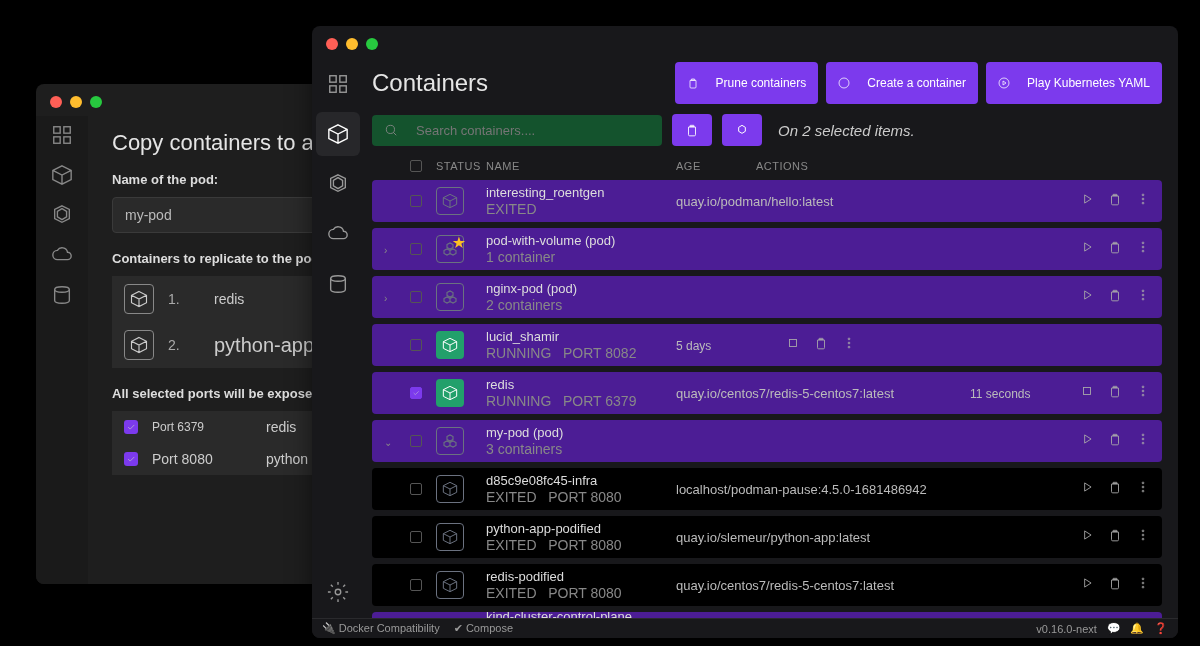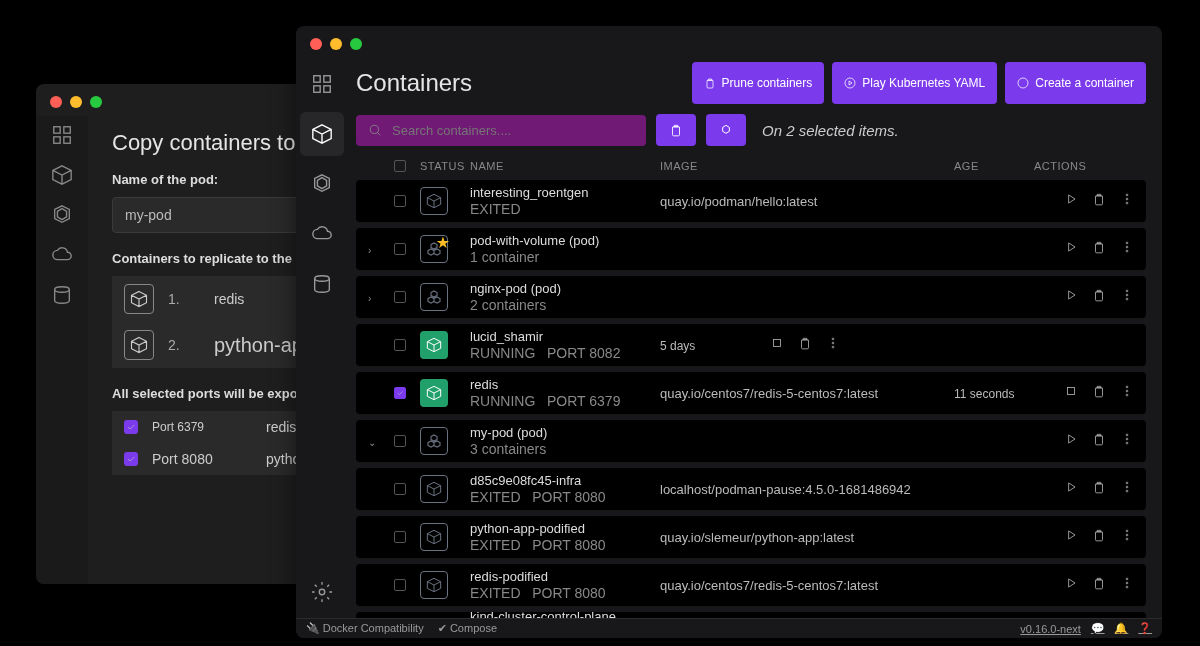--- a/index.html
+++ b/index.html
@@ -20,69 +20,69 @@
 .field-label { font-size: 13px; font-weight: 600; color: #ddd; margin-bottom: 10px; }
 .text-input { background: #2a2a2a; border: 1px solid #3a3a3a; border-radius: 4px; padding: 9px 12px; width: 100%; color: #bbb; font-size: 14px; }
 .list-row { background: #2a2a2a; display: flex; align-items: center; gap: 14px; padding: 8px 12px; }
 .list-row .num { color: #aaa; font-size: 14px; width: 14px; }
 .cube-ic { width: 30px; height: 30px; border: 1.5px solid #888; border-radius: 4px; display:flex; align-items:center; justify-content:center; }
 .port-row { background: #2a2a2a; display: flex; align-items: center; gap: 14px; padding: 8px 12px; }
 .cb { width: 14px; height: 14px; border-radius: 3px; }
 .cb.checked { background: #7c3aed; display:flex; align-items:center; justify-content:center; }
 
 
-.win-main { left: 296px; top: 26px; width: 866px; height: 612px; background: #18181b; }
+.win-main { left: 312px; top: 26px; width: 866px; height: 612px; background: #18181b; }
 .win-main .sidebar { position: absolute; left: 0; top: 32px; width: 52px; bottom: 16px; background: #18181b; display: flex; flex-direction: column; align-items: center; gap: 6px; padding-top: 4px; }
 .sb-item { width: 44px; height: 44px; border-radius: 6px; display:flex; align-items:center; justify-content:center; color: #999; }
 .sb-item.active { background: #27272a; color: #fff; }
 .sb-settings { margin-top: auto; margin-bottom: 8px; }
 .win-main .main { position: absolute; left: 52px; top: 32px; right: 8px; bottom: 16px; display: flex; flex-direction: column; padding: 4px 8px 0 8px; }
 .titlebar { display: flex; align-items: center; margin-bottom: 10px; }
 .titlebar h1 { font-size: 24px; font-weight: 500; color: #e5e5e5; }
 .title-actions { margin-left: auto; display: flex; gap: 8px; }
-.pill-btn { background: #7c3aed; color: #fff; font-size: 12px; padding: 14px 12px; border-radius: 4px; display: flex; align-items: center; gap: 6px; border: none; }
+.pill-btn { background: #7c3aed; color: #fff; font-size: 12px; padding: 14px 12px; border-radius: 4px; display: flex; align-items: center; gap: 17px; border: none; }
 .pill-btn .ic { width: 12px; height: 12px; }
 .toolbar { display: flex; align-items: center; gap: 10px; margin-bottom: 8px; }
-.search-box { background: #701a75; border-radius: 4px; display: flex; align-items: center; padding: 8px 12px; width: 290px; gap: 10px; }
+.search-box { background: #14532d; border-radius: 4px; display: flex; align-items: center; padding: 8px 12px; width: 290px; gap: 18px; }
 .search-box .ic { width: 14px; height: 14px; color: #888; }
 .search-box input { background: transparent; border: none; color: #aaa; font-size: 13px; outline: none; flex: 1; }
 .sq-btn { width: 40px; height: 32px; background: #7c3aed; border-radius: 4px; display:flex; align-items:center; justify-content:center; color:#fff; }
 .sel-text { font-size: 15px; color: #ccc; margin-left: 6px; font-style: italic; }
 
 .thead { display: flex; align-items: center; padding: 6px 12px 8px 12px; font-size: 11px; color: #888; letter-spacing: 0.5px; }
 .col-exp { width: 26px; }
 .col-cb { width: 26px; }
 .col-status { width: 50px; }
 .col-name { width: 190px; }
 .col-image { flex: 1; }
 .col-age { width: 80px; }
 .col-actions { width: 100px; }
 
 .rows { flex: 1; overflow-y: auto; display: flex; flex-direction: column; gap: 6px; }
-.row { background: #000000; border-radius: 4px; display: flex; align-items: center; padding: 6px 12px; min-height: 42px; }
+.row { background: #4c1d95; border-radius: 4px; display: flex; align-items: center; padding: 6px 12px; min-height: 42px; }
 .row.sub { background: #000000; }
 .row-cb { width: 12px; height: 12px; border: 1px solid #555; border-radius: 2px; }
 .row-cb.checked { background: #7c3aed; border-color:#7c3aed; display:flex;align-items:center;justify-content:center; }
 .exp-caret { color: #888; font-size: 10px; cursor:pointer; }
 .status-ic { width: 28px; height: 28px; border-radius: 4px; display:flex; align-items:center; justify-content:center; }
 .status-exited { border: 1.5px solid #6b7280; color:#6b7280; }
 .status-running { background: #22a06b; color:#fff; }
 .status-pod { border: 1.5px solid #6b7280; color:#6b7280; position:relative; }
 .status-pod svg { width:18px; height:18px; }
 .star { position:absolute; top:-3px; right:-3px; color:#fbbf24; }
 .name-block { display:flex; flex-direction:column; gap:1px; }
 .name-main { font-size: 13px; color: #ddd; }
 .name-sub { font-size: 14px; color: #888; display:flex; gap:8px; }
 .img-text { font-size: 13px; color: #bbb; }
 .age-text { font-size: 12px; color: #bbb; }
 .actions { display:flex; gap:14px; justify-content:flex-end; align-items:center; color:#aaa; }
 .act-ic { width:14px; height:14px; cursor:pointer; }
 
 .statusbar { position: absolute; left: 0; right: 0; bottom: 0; height: 20px; background: #18181b; border-top: 1px solid #2a2a2d; display: flex; align-items: center; padding: 0 10px; font-size: 11px; color: #999; gap: 14px; }
-.statusbar .right { margin-left: auto; display:flex; gap:10px; align-items:center;text-decoration:underline; }
+.statusbar .right { margin-left: auto; display:flex; gap:10px; align-items:center; }
 
 svg { fill: none; stroke: currentColor; stroke-width: 1.5; }
 </style>
 </head>
 <body>
 
 <div class="window win-copy">
   <div class="traffic-lights">
     <div class="tl tl-r"></div>
     <div class="tl tl-y"></div>
@@ -207,30 +207,30 @@
       <div class="title-actions">
         <button class="pill-btn">
             <svg class="ic" viewBox="0 0 24 24" fill="currentColor" stroke="none">
               <path d="M6 7h12v13a2 2 0 01-2 2H8a2 2 0 01-2-2zM9 4h6l1 2H8z"></path>
             </svg>
             <span>Prune containers</span>
           </button>
         <button class="pill-btn">
             <svg class="ic" viewBox="0 0 24 24" fill="currentColor" stroke="none">
               <circle cx="12" cy="12" r="10"></circle>
-              <path d="M10 8l6 4-6 4z" fill="#7c3aed"></path>
+              <path d="M12 8v8M8 12h8" stroke="#7c3aed" stroke-width="2"></path>
             </svg>
-            <span>Play Kubernetes YAML</span>
+            <span>Create a container</span>
           </button>
         <button class="pill-btn">
             <svg class="ic" viewBox="0 0 24 24" fill="currentColor" stroke="none">
               <circle cx="12" cy="12" r="10"></circle>
-              <path d="M12 8v8M8 12h8" stroke="#7c3aed" stroke-width="2"></path>
+              <path d="M10 8l6 4-6 4z" fill="#7c3aed"></path>
             </svg>
-            <span>Create a container</span>
+            <span>Play Kubernetes YAML</span>
           </button>
       </div>
     </div>
     <div class="toolbar">
       <div class="search-box">
         <svg class="ic" viewBox="0 0 24 24">
             <circle cx="11" cy="11" r="7"></circle>
             <path d="M21 21l-5-5"></path>
           </svg>
         <input placeholder="Search containers...." style="">
@@ -247,21 +247,20 @@
         </div>
       <span class="sel-text">On 2 selected items.</span>
     </div>
     <div class="thead">
       <div class="col-exp"></div>
       <div class="col-cb">
           <div class="row-cb"></div>
         </div>
       <div class="col-status">STATUS</div>
       <div class="col-name">NAME</div>
-      <div class="col-image">IMAGE</div>
       <div class="col-age">AGE</div>
       <div class="col-actions">ACTIONS</div>
     </div>
     <div class="rows" id="rows">
         <div class="row">
           <div class="col-exp"></div>
           <div class="col-cb">
             <div class="row-cb"></div>
           </div>
           <div class="col-status">

